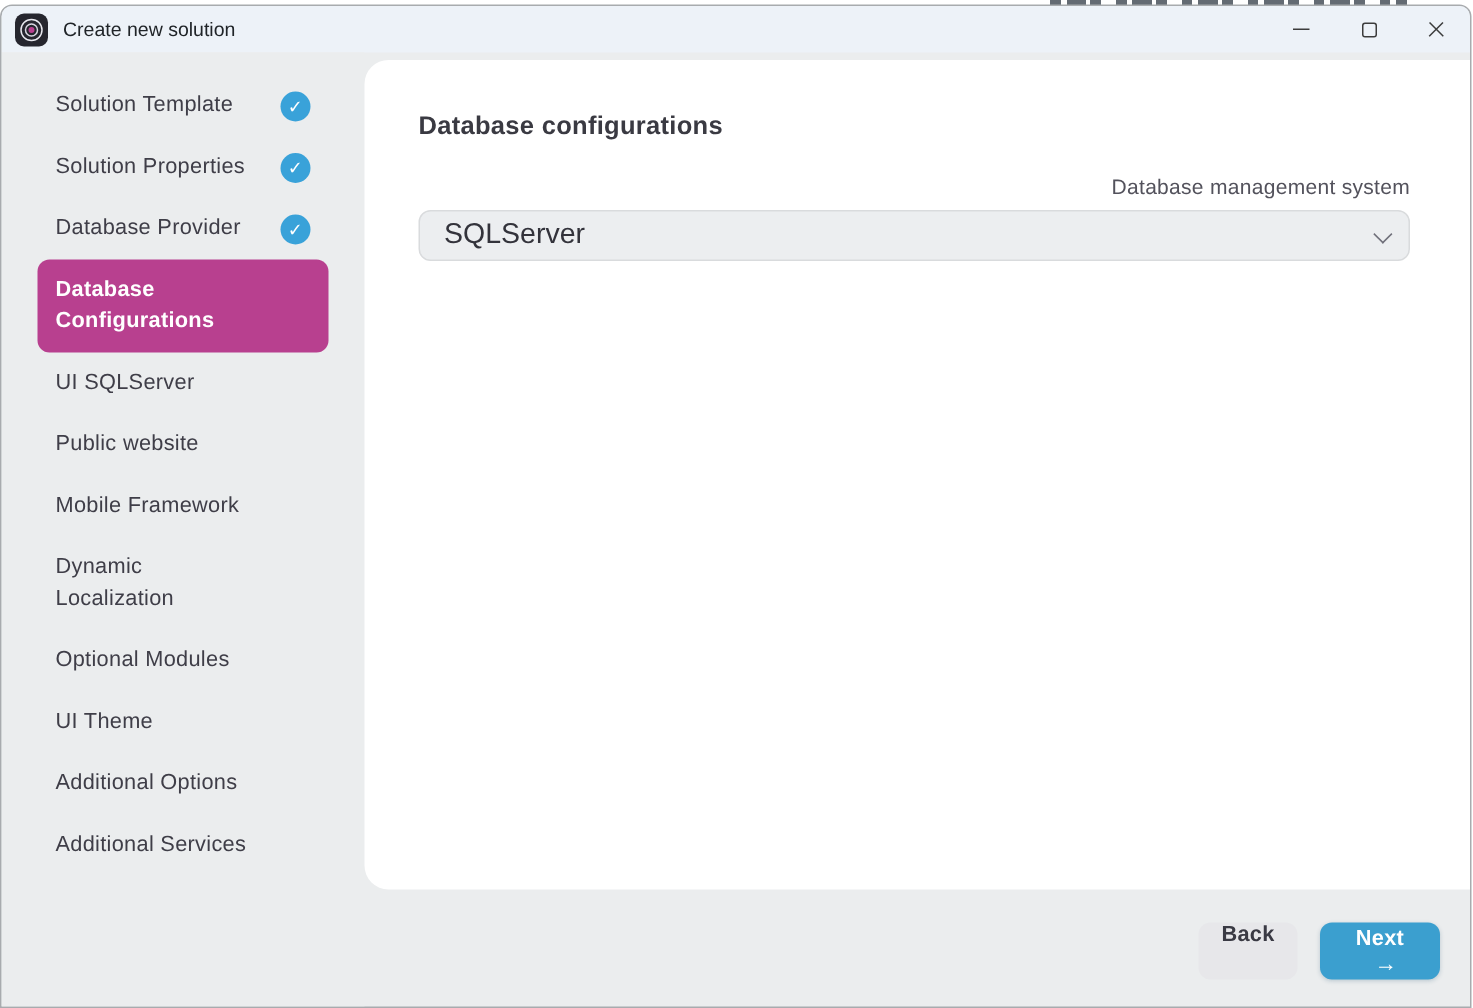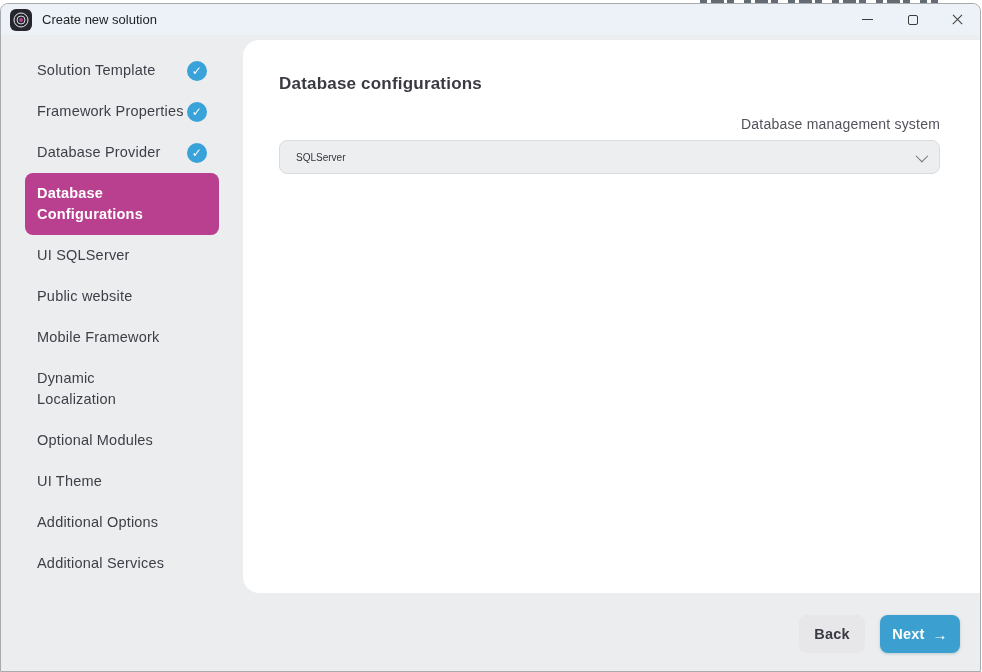--- a/index.html
+++ b/index.html
@@ -81,40 +81,41 @@
   .card h1 {
     font-size:17px; font-weight:700; color:#3a3a42; letter-spacing:.2px;
   }
   .field-label {
     margin-top:22px; font-size:14px; color:#53525c; letter-spacing:.2px;text-align:right;
   }
   .select {
     margin-top:8px; height:34px; width:664px; max-width:100%;
     background:#eceef0; border:1px solid #d9dbdd; border-radius:8px;
     display:flex; align-items:center; padding:0 14px 0 16px;
-    font-size:10px; color:#33333b; cursor:pointer;
+    font-size:19px; color:#33333b; cursor:pointer;
   }
   .chevron-down {
     margin-left:auto; width:9px; height:9px;
     border-right:1.6px solid #70707a; border-bottom:1.6px solid #70707a;
     transform:rotate(45deg) translateY(-2px);
   }
   
   .footer-actions {
     position:absolute; right:20px; bottom:18px; display:flex; gap:15px;
   }
   .btn {
     height:38px; border:none; border-radius:8px; font-family:inherit;
     font-size:14.5px; font-weight:600; letter-spacing:.2px;
-    display:flex; align-items:center; justify-content:center; cursor:pointer;
+    display:flex; justify-content:center; cursor:pointer;
   }
   .btn-back { width:66px; background:#e7e7ea; color:#3a3a44; }
   .btn-next {
     width:80px; background:#3b9fcf; color:#ffffff;
     box-shadow:0 1px 3px rgba(40,90,120,.25);
+    flex-direction:column;
   }
   .btn-next .arrow { margin-left:8px; font-weight:400; font-size:15px; }
 </style>
 </head>
 <body>
 
 <div class="bg-text-fragment"></div>
 
 <div class="window">
 
@@ -137,21 +138,21 @@
         </div>
     </div>
   </div>
 
   <nav class="sidebar">
       <div class="side-item">
       <span class="side-label">Solution Template</span>
       <span class="check">✓</span>
     </div>
       <div class="side-item">
-      <span class="side-label">Framework Properties</span>
+      <span class="side-label">Solution Properties</span>
       <span class="check">✓</span>
     </div>
       <div class="side-item">
       <span class="side-label">Database Provider</span>
       <span class="check">✓</span>
     </div>
       <div class="side-item active two-line">
       <span class="side-label">Database Configurations</span>
 
     </div>

